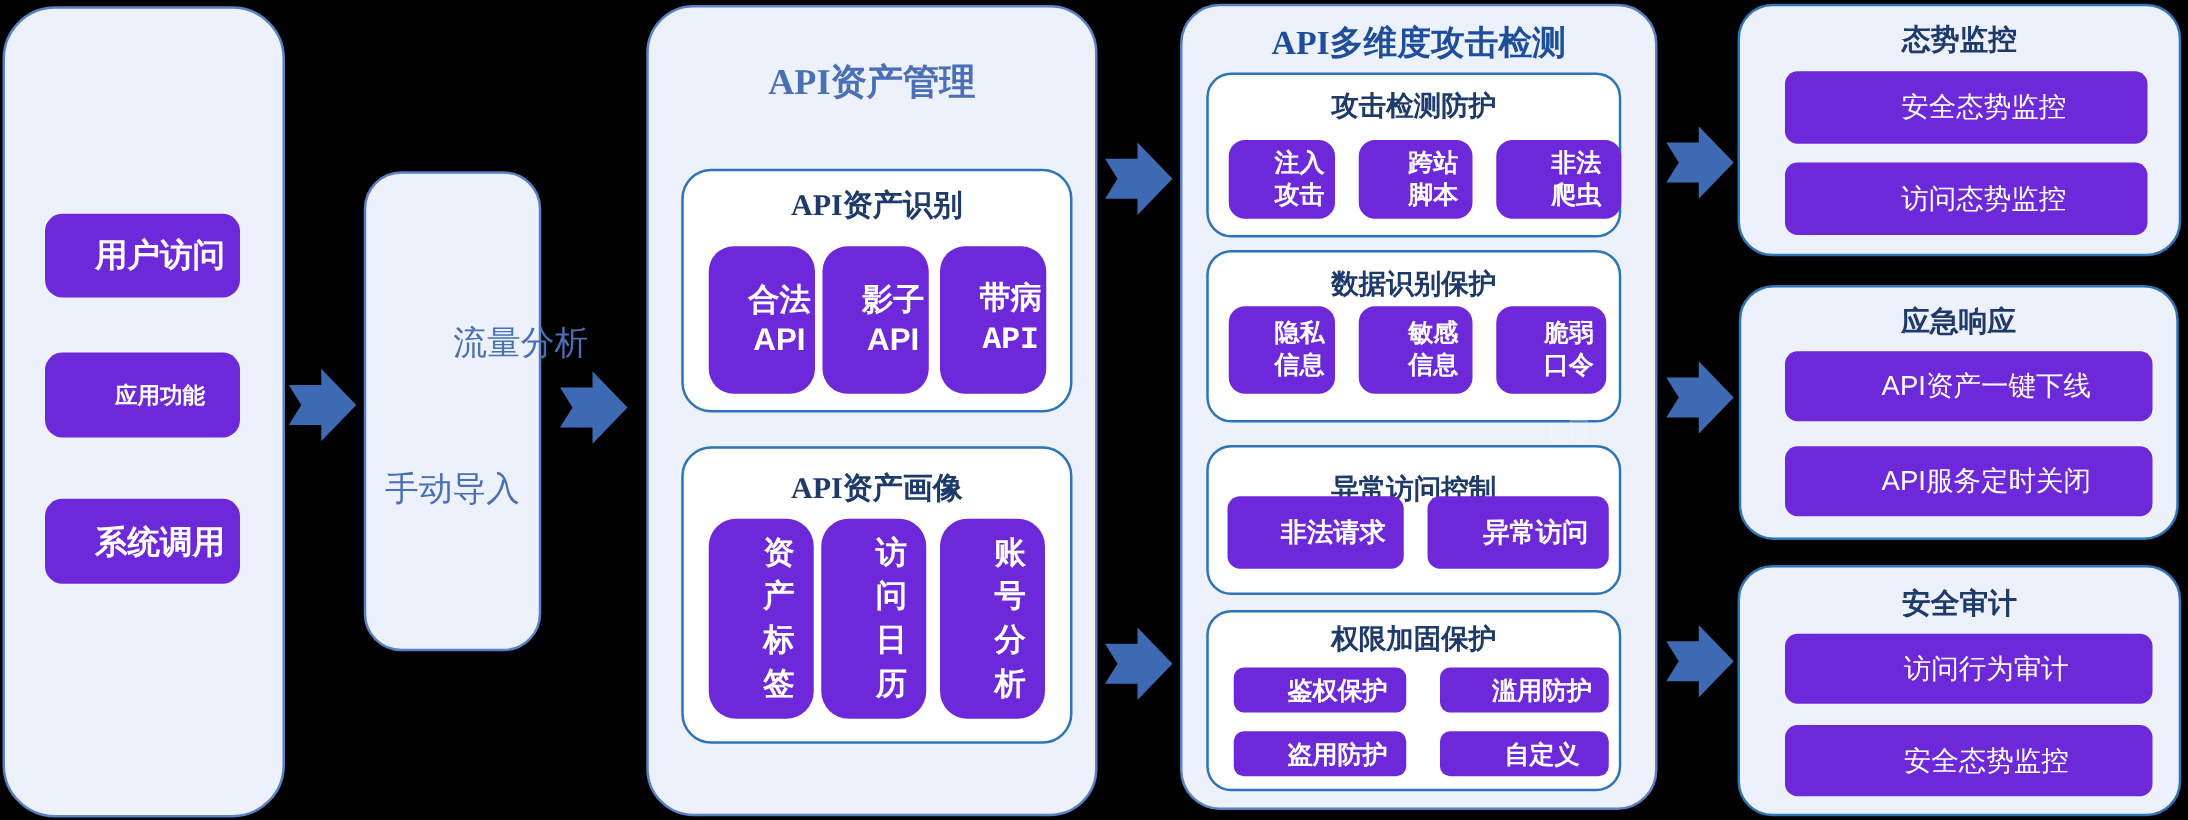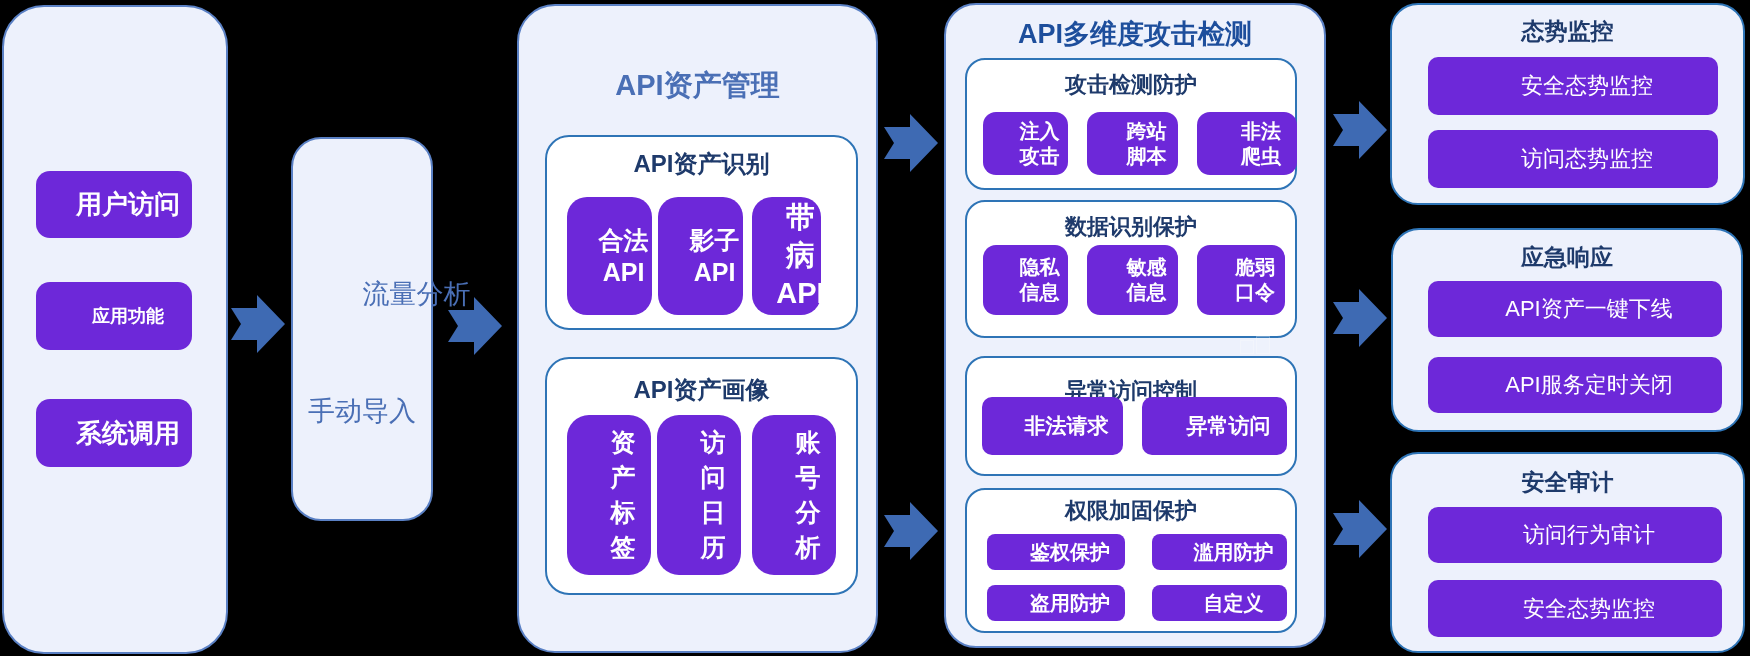--- a/index.html
+++ b/index.html
@@ -19,23 +19,23 @@
     position:absolute;background:#ffffff;border:2px solid #2e74b6;
     box-sizing:border-box;
   }
   .btn{
     position:absolute;background:#6d28d9;color:#ffffff;
     display:flex;align-items:center;justify-content:center;
     text-align:center;white-space:pre-line;box-sizing:border-box;padding-left:28px;
   }
   .title{
     position:absolute;text-align:left;font-weight:700;
-    display:flex;align-items:center;justify-content:center;white-space:pre-line;
+    display:flex;align-items:center;justify-content:center;white-space:pre-line;font-family:Liberation Serif, serif;
   }
-  .blue-text{color:#4a6fb5;margin-top:20px;}
+  .blue-text{color:#4a6fb5;}
   .navy-text{color:#1e3a6b;}
   .detect-title{color:#1d4e9c;}
   .arrow{position:absolute;color:#3e6ab3;}
   .arrow svg{display:block;}
   .bold{font-weight:700;}
   .watermark{
     position:absolute;left:1236px;top:334px;width:38px;height:22px;opacity:.30;
   }
   .watermark div{position:absolute;border:1px solid #fff;background:rgba(255,255,255,.25);}
 </style>
@@ -67,21 +67,21 @@
 
   <div class="panel" style="left:517px;top:4px;width:361px;height:649px;border-radius:38px;"></div>
   <div class="title blue-text" style="left:517px;top:48px;width:361px;height:36px;font-size:29px;">API资产管理</div>
 
   <div class="whitebox" style="left:545px;top:135px;width:313px;height:195px;border-radius:24px;"></div>
   <div class="title navy-text" style="left:545px;top:150px;width:313px;height:28px;font-size:24px;">API资产识别</div>
   <div class="btn bold" style="left:567px;top:197px;width:85px;height:118px;border-radius:20px;font-size:25px;line-height:1.3;">合法
 API</div>
   <div class="btn bold" style="left:658px;top:197px;width:85px;height:118px;border-radius:20px;font-size:25px;line-height:1.3;">影子
 API</div>
-  <div class="btn bold" style="left:752px;top:197px;width:69px;height:118px;border-radius:20px;font-size:29px;line-height:1.3;">带病
+  <div class="btn bold" style="left:752px;top:197px;width:85px;height:118px;border-radius:20px;font-size:25px;line-height:1.3;font-family:Liberation Mono, monospace;">带病
 API</div>
 
   <div class="whitebox" style="left:545px;top:357px;width:313px;height:238px;border-radius:24px;"></div>
   <div class="title navy-text" style="left:545px;top:376px;width:313px;height:28px;font-size:24px;">API资产画像</div>
   <div class="btn bold" style="left:567px;top:415px;width:84px;height:160px;border-radius:22px;font-size:25px;line-height:1.4;">资
 产
 标
 签</div>
   <div class="btn bold" style="left:657px;top:415px;width:84px;height:160px;border-radius:22px;font-size:25px;line-height:1.4;">访
 问

